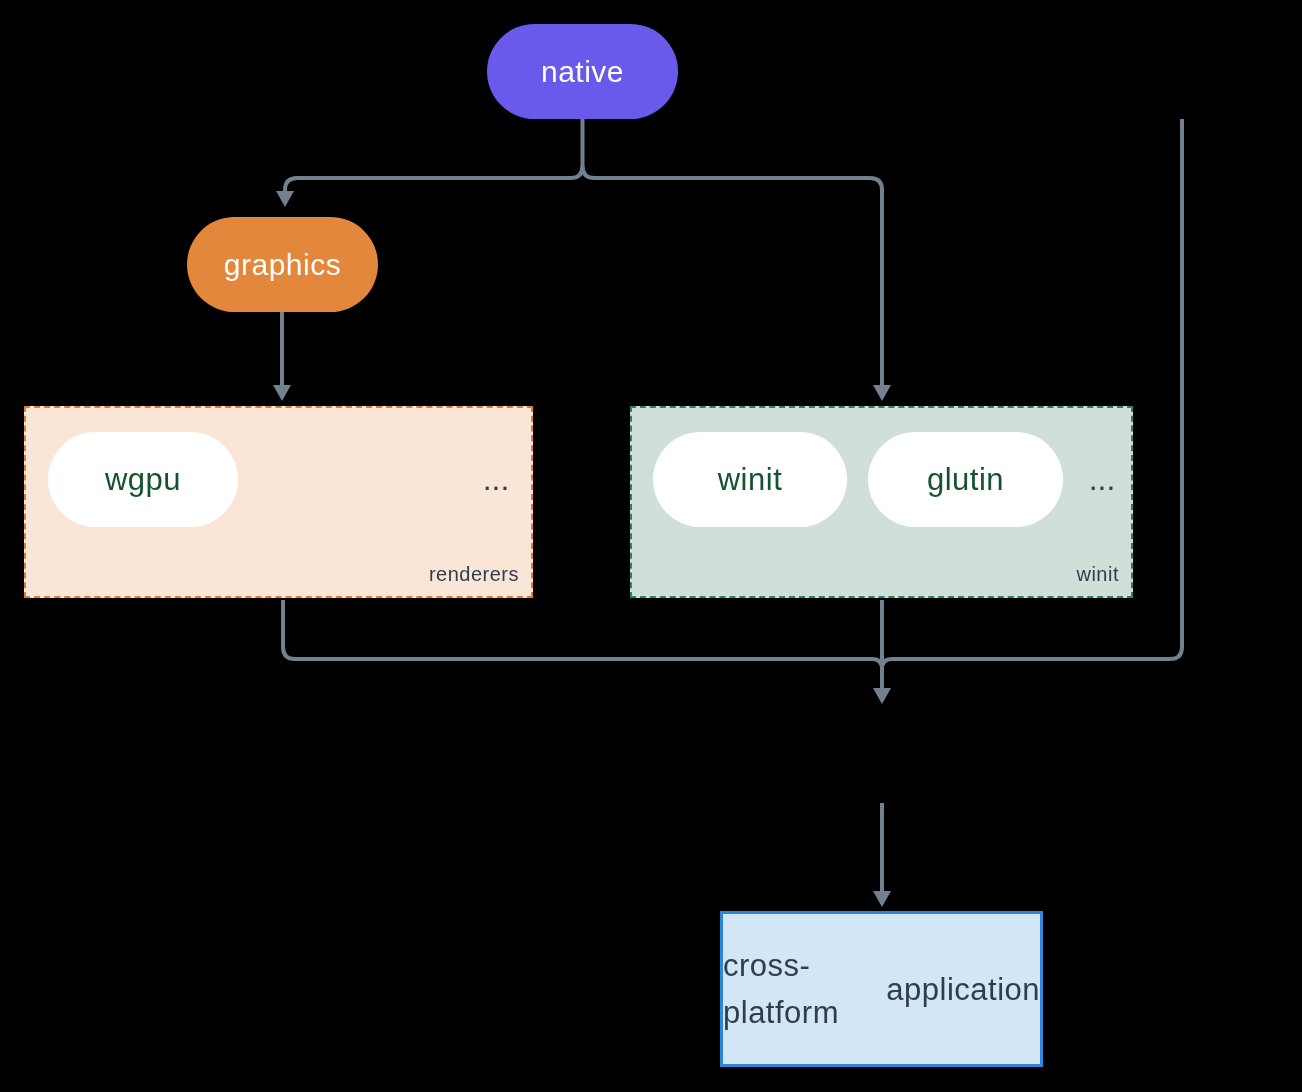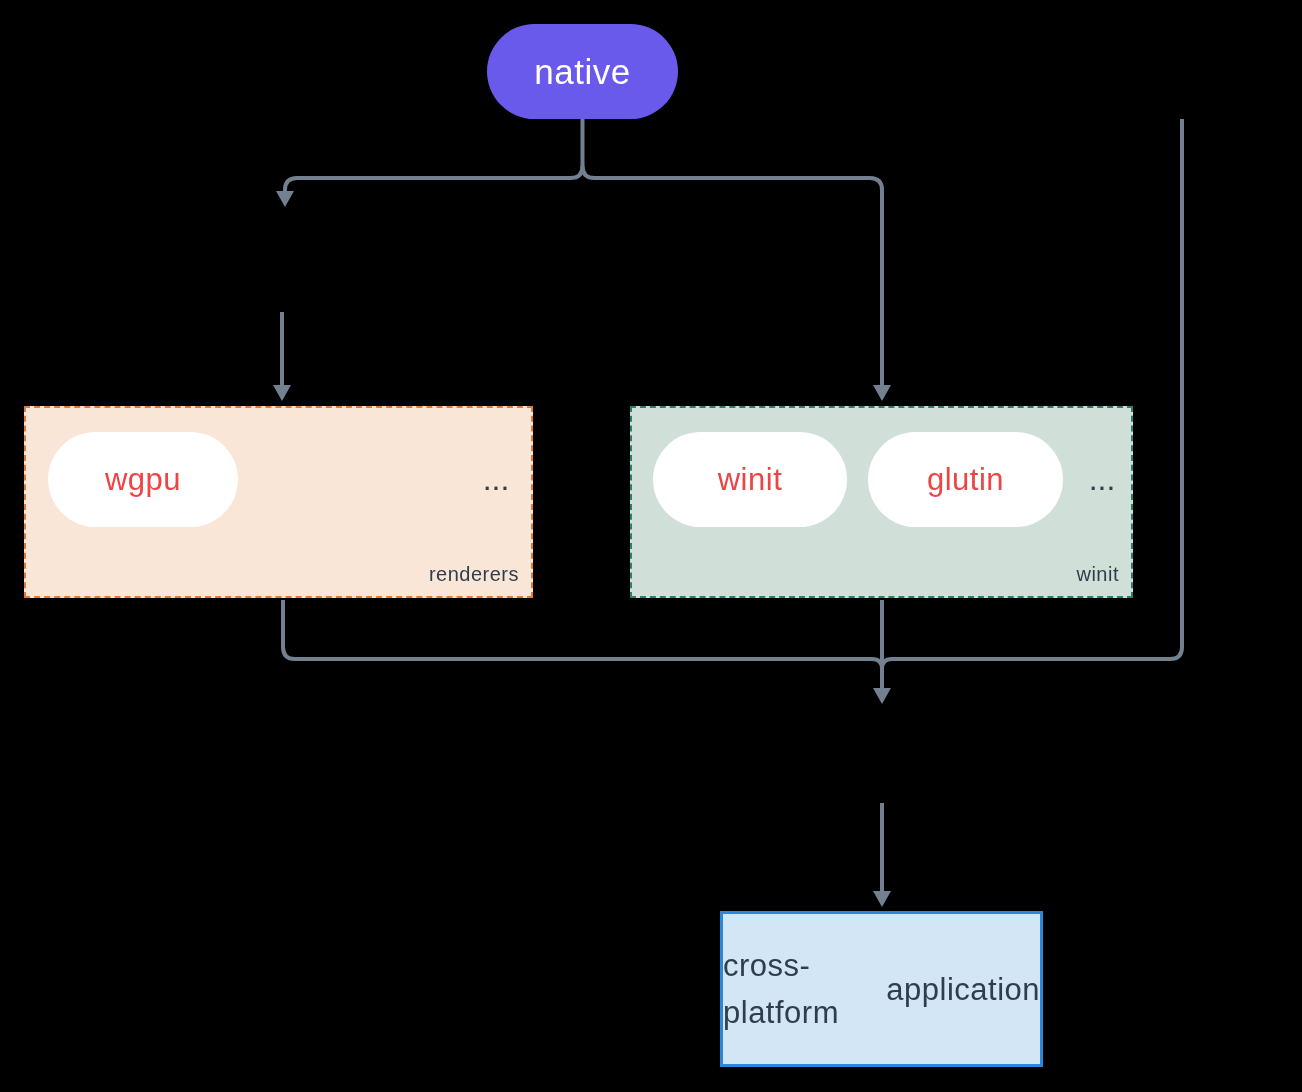--- a/index.html
+++ b/index.html
@@ -17,21 +17,21 @@
     z-index: 1;
   }
   .pill {
     position: absolute;
     z-index: 2;
     border-radius: 48px;
     display: flex;
     align-items: center;
     justify-content: center;
     color: #ffffff;
-    font-size: 35px;
+    font-size: 30px;
     letter-spacing: 0.5px;
   }
   .pill-native   { left: 487px;  top: 24px;  width: 191px; height: 95px; background: #6a5aec; }
   .pill-web      { left: 1087px; top: 23px;  width: 190px; height: 95px; background: #6a5aec; }
   .pill-graphics { left: 187px;  top: 217px; width: 191px; height: 95px; background: #e2873c; }
   .pill-iced     { left: 788px;  top: 707px; width: 189px; height: 95px; background: #2e86d8; }
 
   .group {
     position: absolute;
     z-index: 2;
@@ -47,21 +47,21 @@
     background: #d0e0d9;
     border: 2px dashed #2f7d6d;
   }
   .inner-pill {
     position: absolute;
     background: #ffffff;
     border-radius: 48px;
     display: flex;
     align-items: center;
     justify-content: center;
-    color: #ef4444;
+    color: #14532d;
     font-size: 31px;
     letter-spacing: 0.5px;
   }
   .group-renderers .ip-0 { left: 22px;  top: 24px; width: 190px; height: 95px; }
   .group-renderers .ip-1 { left: 237px; top: 24px; width: 194px; height: 95px; }
   .group-shells    .ip-0 { left: 21px;  top: 24px; width: 194px; height: 95px; }
   .group-shells    .ip-1 { left: 236px; top: 24px; width: 195px; height: 95px; }
   .ellipsis {
     position: absolute;
     left: 444px; top: 24px; width: 52px; height: 95px;
@@ -128,20 +128,23 @@
       <polygon points="873,688 891,688 882,704"></polygon>
       <polygon points="873,891 891,891 882,907"></polygon>
     </g>
   </svg>
 
   <div class="pill pill-native">
     <span>native</span>
   </div>
 
 
+  <div class="pill pill-graphics">
+    <span>graphics</span>
+  </div>
 
   <div class="group group-renderers">
     <div class="inner-pill ip-0">
       <span>wgpu</span>
     </div>
     <div class="ellipsis">...</div>
     <div class="group-label">renderers</div>
   </div>
 
   <div class="group group-shells">

